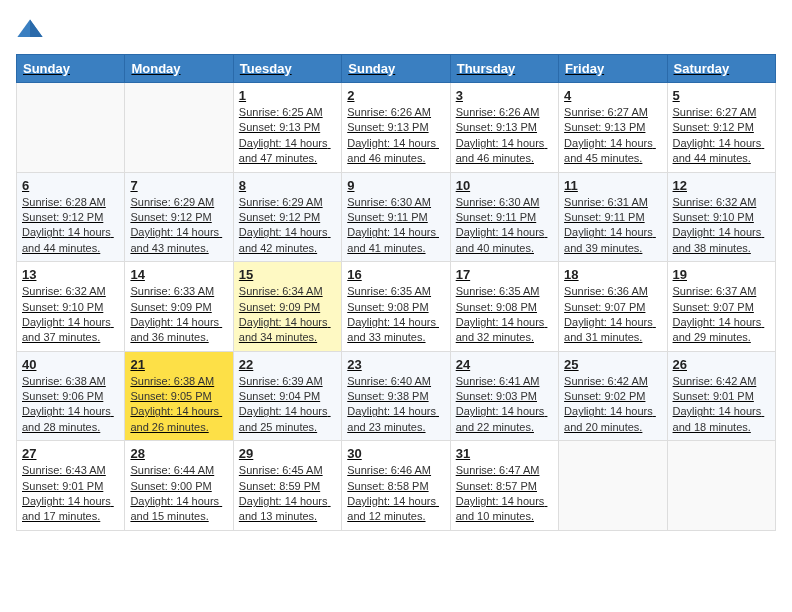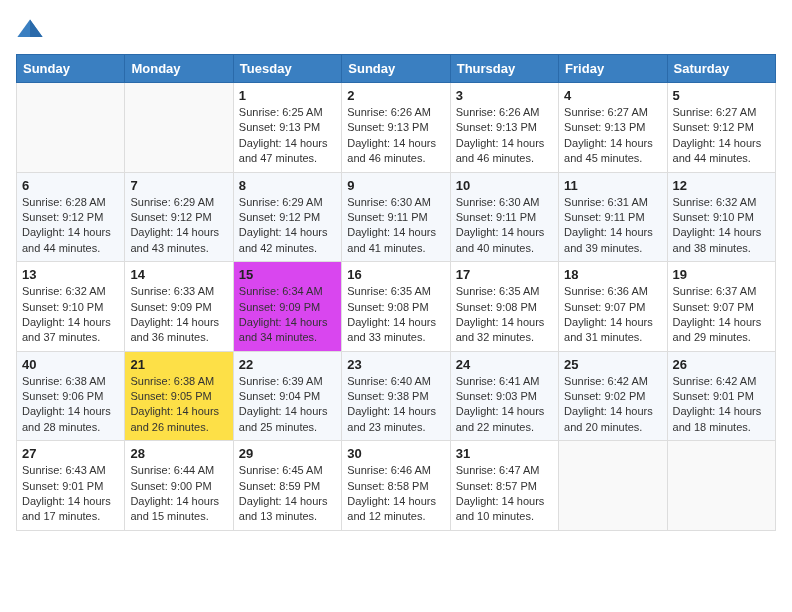--- a/index.html
+++ b/index.html
@@ -46,20 +46,21 @@
     }
     .subtitle {
       font-size: 14px;
       color: #444;
       margin-top: 2px;
     }
     .calendar {
       width: 100%;
       border-collapse: collapse;
       border: 1px solid #ccc;
+      text-decoration: underline;
     }
     .calendar th {
       background-color: #3a7fc1;
       color: #fff;
       font-size: 13px;
       font-weight: bold;
       padding: 6px 6px;
       text-align: left;
       border: 1px solid #2a6aaa;
     }
@@ -210,21 +211,21 @@
           <div class="day-info" style="white-space: pre-wrap;">Sunrise: 6:32 AM
 Sunset: 9:10 PM
 Daylight: 14 hours and 37 minutes.</div>
         </td>
         <td style="background: rgb(255, 255, 255);">
           <span class="day-number">14</span>
           <div class="day-info" style="white-space: pre-wrap;">Sunrise: 6:33 AM
 Sunset: 9:09 PM
 Daylight: 14 hours and 36 minutes.</div>
         </td>
-        <td style="background: #d946ef;">
+        <td style="background: #fef9c3;">
           <span class="day-number">15</span>
           <div class="day-info" style="white-space: pre-wrap;">Sunrise: 6:34 AM
 Sunset: 9:09 PM
 Daylight: 14 hours and 34 minutes.</div>
         </td>
         <td style="background: rgb(255, 255, 255);">
           <span class="day-number">16</span>
           <div class="day-info" style="white-space: pre-wrap;">Sunrise: 6:35 AM
 Sunset: 9:08 PM
 Daylight: 14 hours and 33 minutes.</div>

